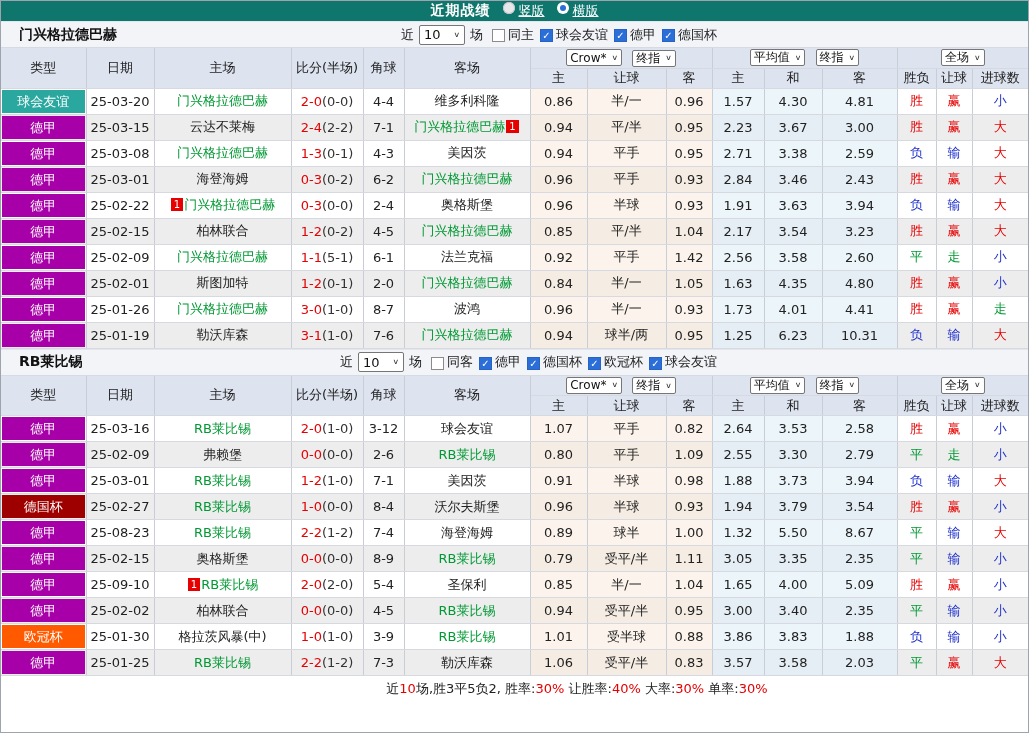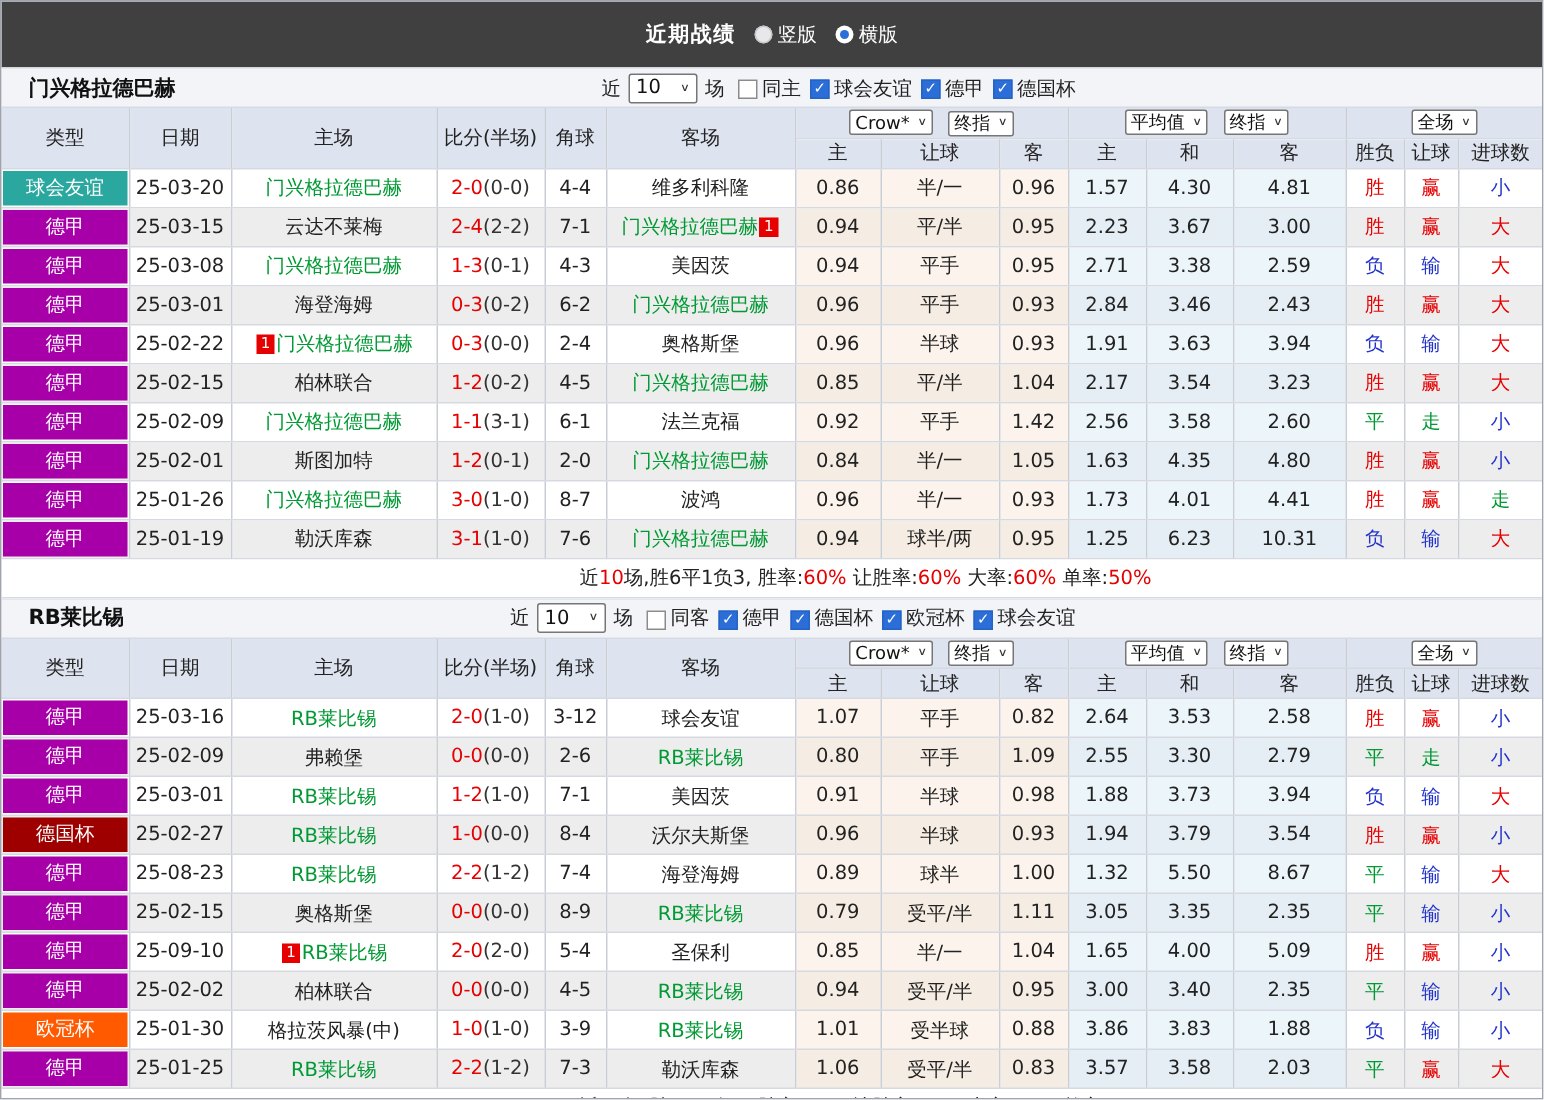--- a/index.html
+++ b/index.html
@@ -1,22 +1,22 @@
 <!DOCTYPE html>
 <html><head>
 <meta charset="utf-8">
 <style>
   * { box-sizing: border-box; }
   html,body { margin:0; padding:0; background:#e9e9eb; font-family:"DejaVu Sans","Liberation Sans",sans-serif; }
   .panel { width:1029px; height:733px; margin:0 auto; background:#fff; border:1px solid #9fa3ad; overflow:hidden; }
 
   
-  .topbar { height:44px; background:#404040; display:flex; align-items:center; justify-content:center; gap:12px; color:#fff; }
+  .topbar { height:20px; background:#0f766e; display:flex; align-items:center; justify-content:center; gap:12px; color:#fff; }
   .topbar .title { font-weight:bold; font-size:14px; letter-spacing:1px; }
-  .radio-item { display:inline-flex; align-items:center; gap:4px; font-size:13px; cursor:pointer; }
+  .radio-item { display:inline-flex; align-items:flex-start; gap:4px; font-size:13px; cursor:pointer;text-decoration:underline; }
   .radio { width:12px; height:12px; border-radius:50%; display:inline-flex; align-items:center; justify-content:center; }
   .radio.un { background:#e8e8ea; box-shadow: inset 0 0 0 1px #c6c6cc; }
   .radio.sel { background:#fff; }
   .radio.sel::after { content:''; width:6px; height:6px; border-radius:50%; background:#2b6ed8; }
 
   
   .filter-bar { height:27px; background:#f2f4f8; border-bottom:1px solid #d6dae2; border-top:1px solid #e3e6ec; position:relative; display:flex; align-items:center; }
   .team-name { font-weight:bold; font-size:14px; color:#111; margin-left:18px; }
   .filter-controls { position:absolute; right:311px; top:0; height:100%; display:flex; align-items:center; font-size:13px; color:#222; white-space:nowrap; }
   .selbox { display:inline-flex; align-items:center; justify-content:space-between; background:#fff; border:1px solid #767676; border-radius:2px; height:20px; padding:0 4px; margin:0 5px; min-width:46px; font-size:13px; color:#111; cursor:pointer; }
@@ -275,21 +275,21 @@
           <td class="c-res" style="color: rgb(230, 0, 0);">胜</td>
           <td class="c-res" style="color: rgb(230, 0, 0);">赢</td>
           <td class="c-res" style="color: rgb(230, 0, 0);">大</td>
         </tr>
         <tr>
           <td class="c-type">
             <div class="type-badge" style="background: rgb(168, 0, 168);">德甲</div>
           </td>
           <td class="c-date">25-02-09</td>
           <td class="c-team"><span class="team self">门兴格拉德巴赫</span></td>
-          <td class="c-score"><span class="sc">1-1</span><span class="ht">(3-1)</span></td>
+          <td class="c-score"><span class="sc">1-1</span><span class="ht">(5-1)</span></td>
           <td class="c-corner">6-1</td>
           <td class="c-team"><span class="team">法兰克福</span></td>
           <td class="cream">0.92</td>
           <td class="cream">平手</td>
           <td class="cream">1.42</td>
           <td class="blu">2.56</td>
           <td class="blu">3.58</td>
           <td class="blu">2.60</td>
           <td class="c-res" style="color: rgb(0, 153, 51);">平</td>
           <td class="c-res" style="color: rgb(0, 153, 51);">走</td>
@@ -347,21 +347,20 @@
           <td class="cream">0.95</td>
           <td class="blu">1.25</td>
           <td class="blu">6.23</td>
           <td class="blu">10.31</td>
           <td class="c-res" style="color: rgb(34, 51, 204);">负</td>
           <td class="c-res" style="color: rgb(34, 51, 204);">输</td>
           <td class="c-res" style="color: rgb(230, 0, 0);">大</td>
         </tr>
       </tbody>
   </table>
-  <div class="summary"><span>近</span><span class="red">10</span><span>场,胜6平1负3, 胜率:</span><span class="red">60%</span><span> 让胜率:</span><span class="red">60%</span><span> 大率:</span><span class="red">60%</span><span> 单率:</span><span class="red">50%</span></div>
 
   <div class="filter-bar">
     <span class="team-name">RB莱比锡</span>
     <span class="filter-controls">
       <span>近</span>
       <span class="selbox">
         <span>10</span>
         <span class="chev">∨</span>
       </span>
       <span>场</span>

